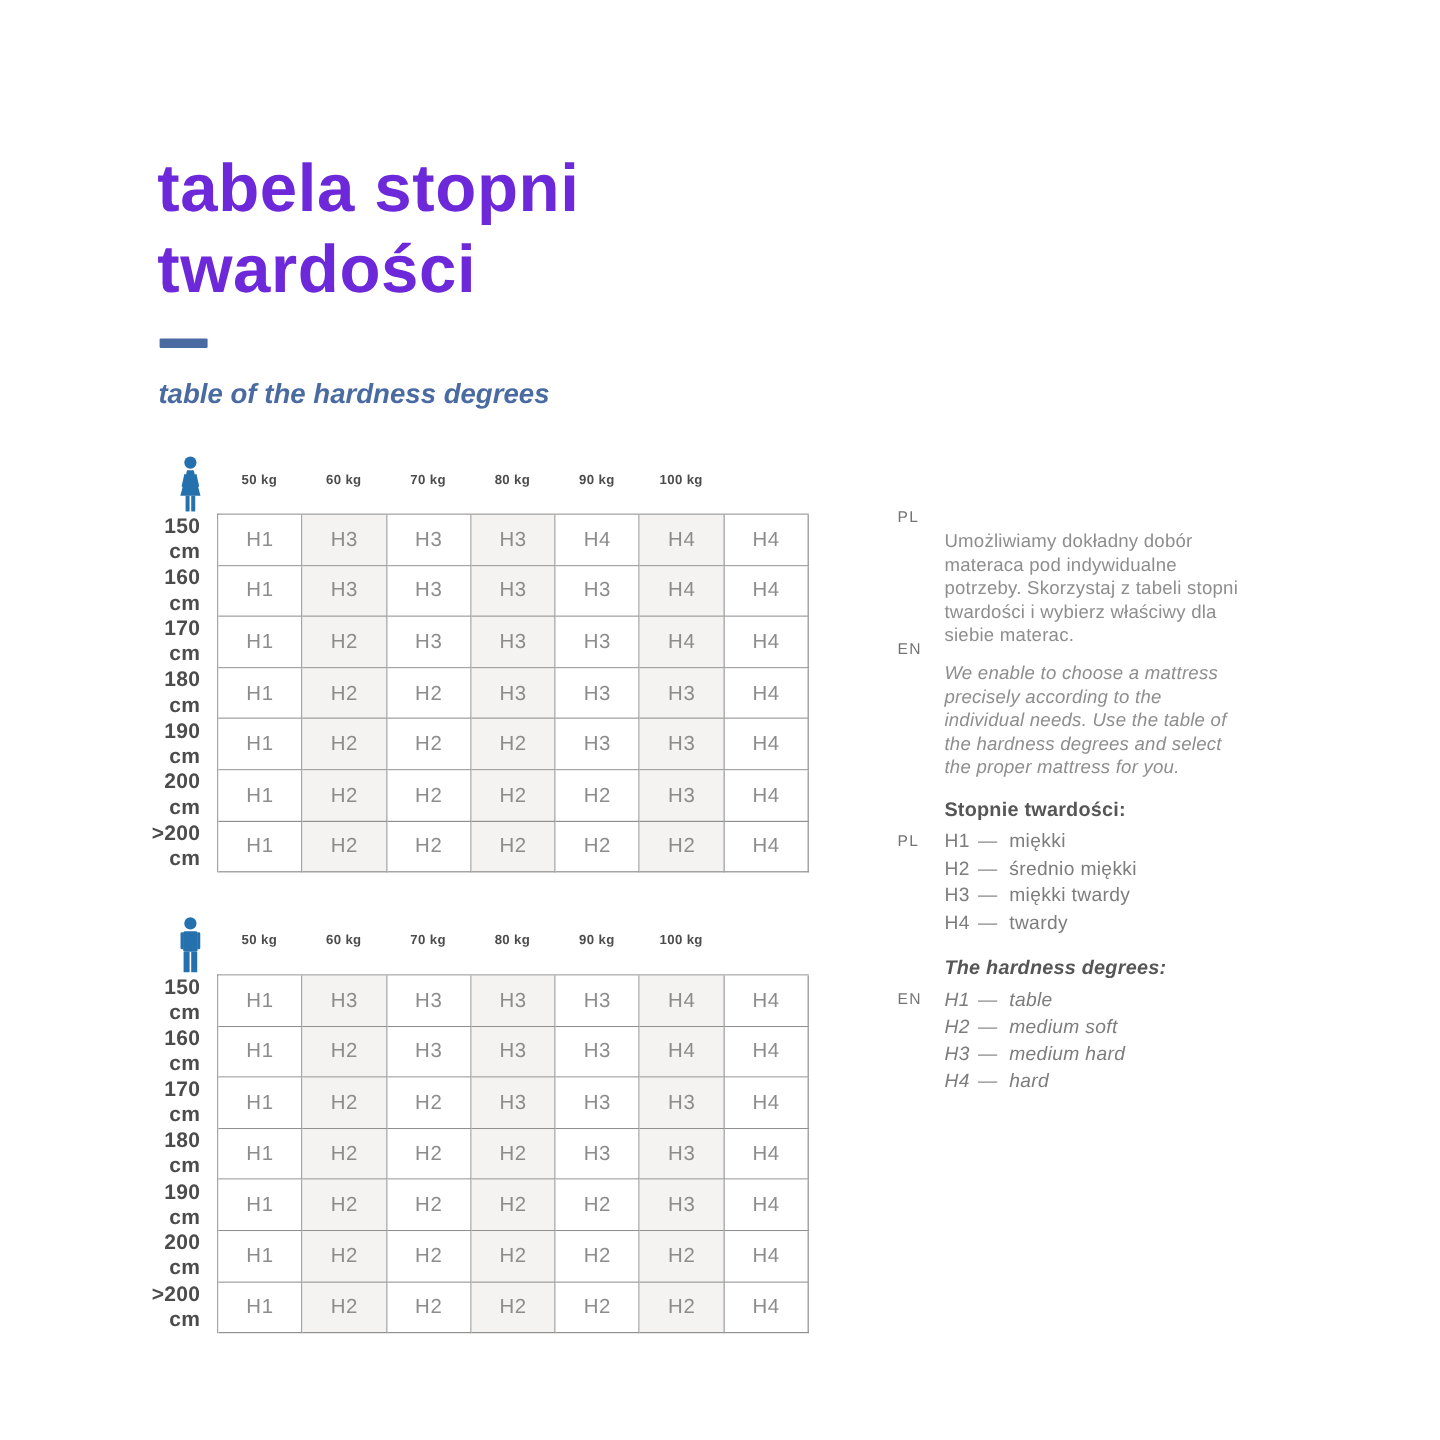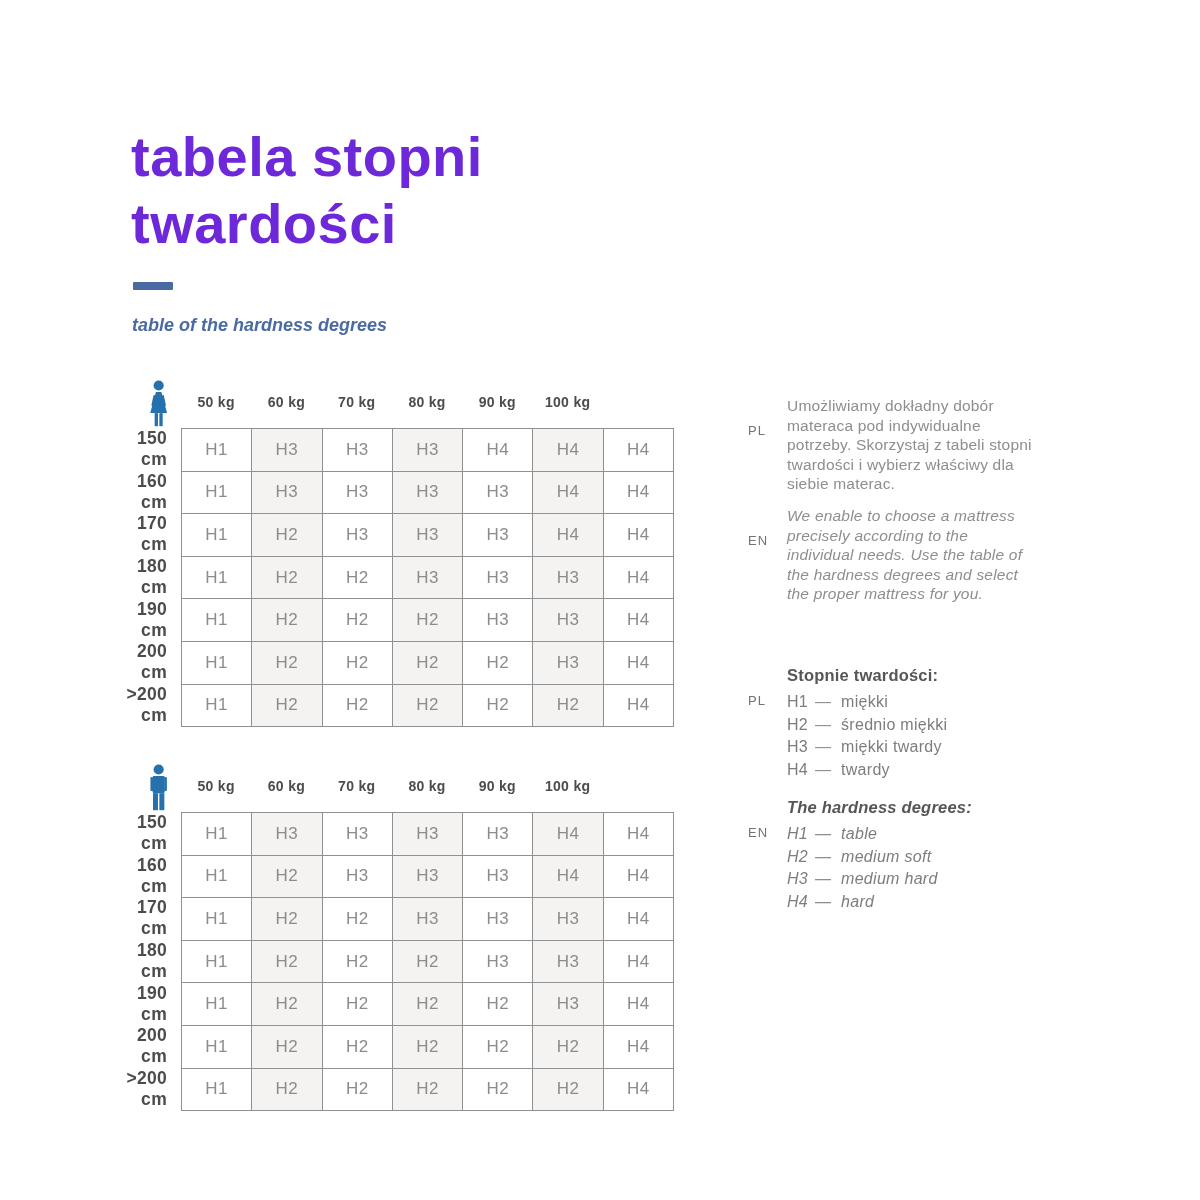--- a/index.html
+++ b/index.html
@@ -17,38 +17,38 @@
     font-size: 56px; font-weight: bold;
     line-height: 67px; letter-spacing: 0.5px;
     color: #6d28d9; white-space: pre-line;
   }
   .title-dash {
     position: absolute; left: 133px; top: 282px;
     width: 40px; height: 8px; background: #4a6ba2; border-radius: 1px;
   }
   .subtitle {
     position: absolute; left: 132px; top: 315px;
-    font-size: 18px; font-weight: bold; font-style: italic;
+    font-size: 23px; font-weight: bold; font-style: italic;
     color: #4a6ba2;
   }
 
   
   .table-block { position: absolute; left: 110px; width: 570px; height: 350px; }
   .tb-women { top: 380px; }
   .tb-men   { top: 764px; }
 
   .person-icon { position: absolute; left: 24px; top: 0px; width: 50px; height: 48px; text-align: center; }
   .person-icon svg { height: 47px; }
 
   .weights {
     position: absolute; left: 71px; top: 14px;
     display: grid; grid-template-columns: repeat(7, 70.3px);
   }
   .weights .wh {
-    text-align: center; font-size: 14px; font-weight: bold;
+    text-align: center; font-size: 11px; font-weight: bold;
     color: #4c4c4c; letter-spacing: 0.3px; position: relative;
   }
   .weights .wh.raised { top: -5px; margin-top: 40px; }
 
   .hlabels {
     position: absolute; left: 0; top: 48px; width: 57px;
     display: grid; grid-auto-rows: 42.6px; text-align: right;
   }
   .hlabels .hl {
     display: flex; align-items: center; justify-content: flex-end;
@@ -69,21 +69,21 @@
   .grid .cell.shade { background: #f4f3f1; }
 
   
   .side-row { position: absolute; left: 748px; width: 290px; display: flex; align-items: flex-start; }
   .side-label {
     width: 39px; flex: 0 0 39px;
     font-size: 13px; color: #737373; letter-spacing: 1px; padding-top: 3px; margin-top: 24px;
   }
   .side-text {
     flex: 1; font-size: 15.5px; line-height: 19.5px; color: #8e8e8e;
-    white-space: pre-line; letter-spacing: 0.2px;
+    white-space: pre-line; letter-spacing: 0.2px; margin-top: 46px;
   }
   .side-text.italic { font-style: italic; }
 
   .row-intro-pl { top: 396px; }
   .row-intro-en { top: 506px; }
   .row-legend-pl { top: 666px; }
   .row-legend-en { top: 798px; }
 
   .legend-heading { font-size: 16.5px; font-weight: bold; color: #565656; letter-spacing: 0.2px; }
   .legend-heading.italic { font-style: italic; }

